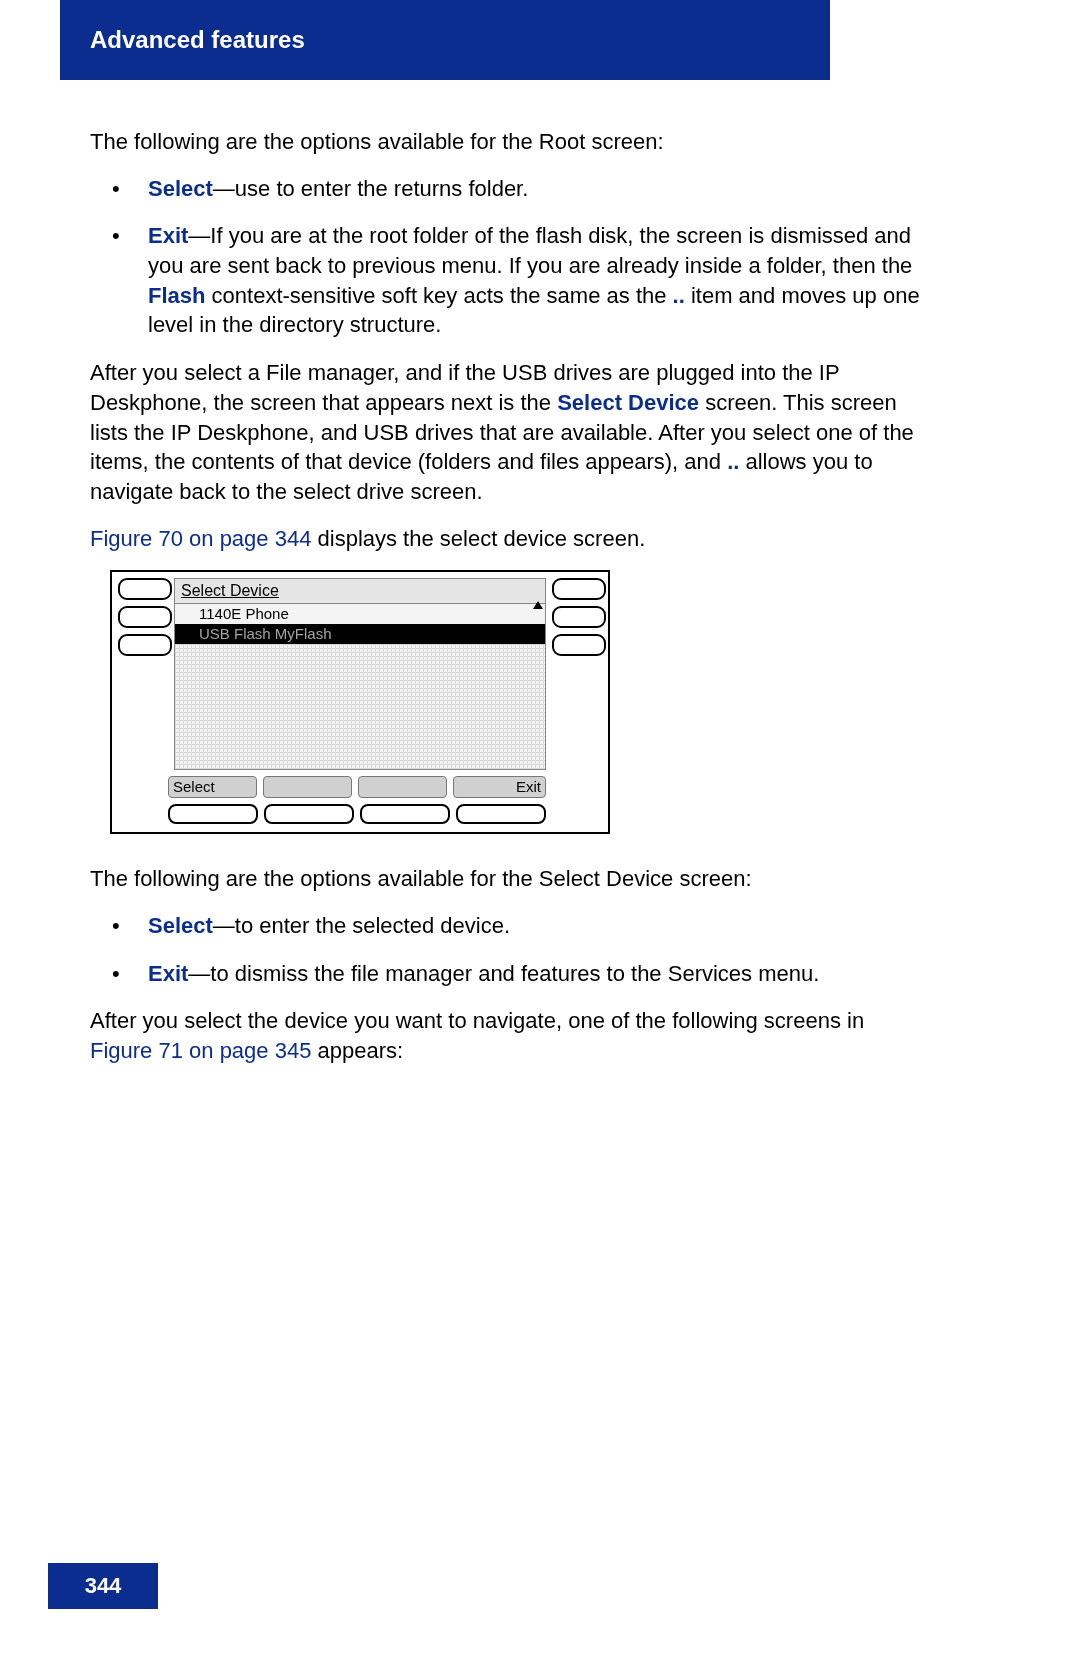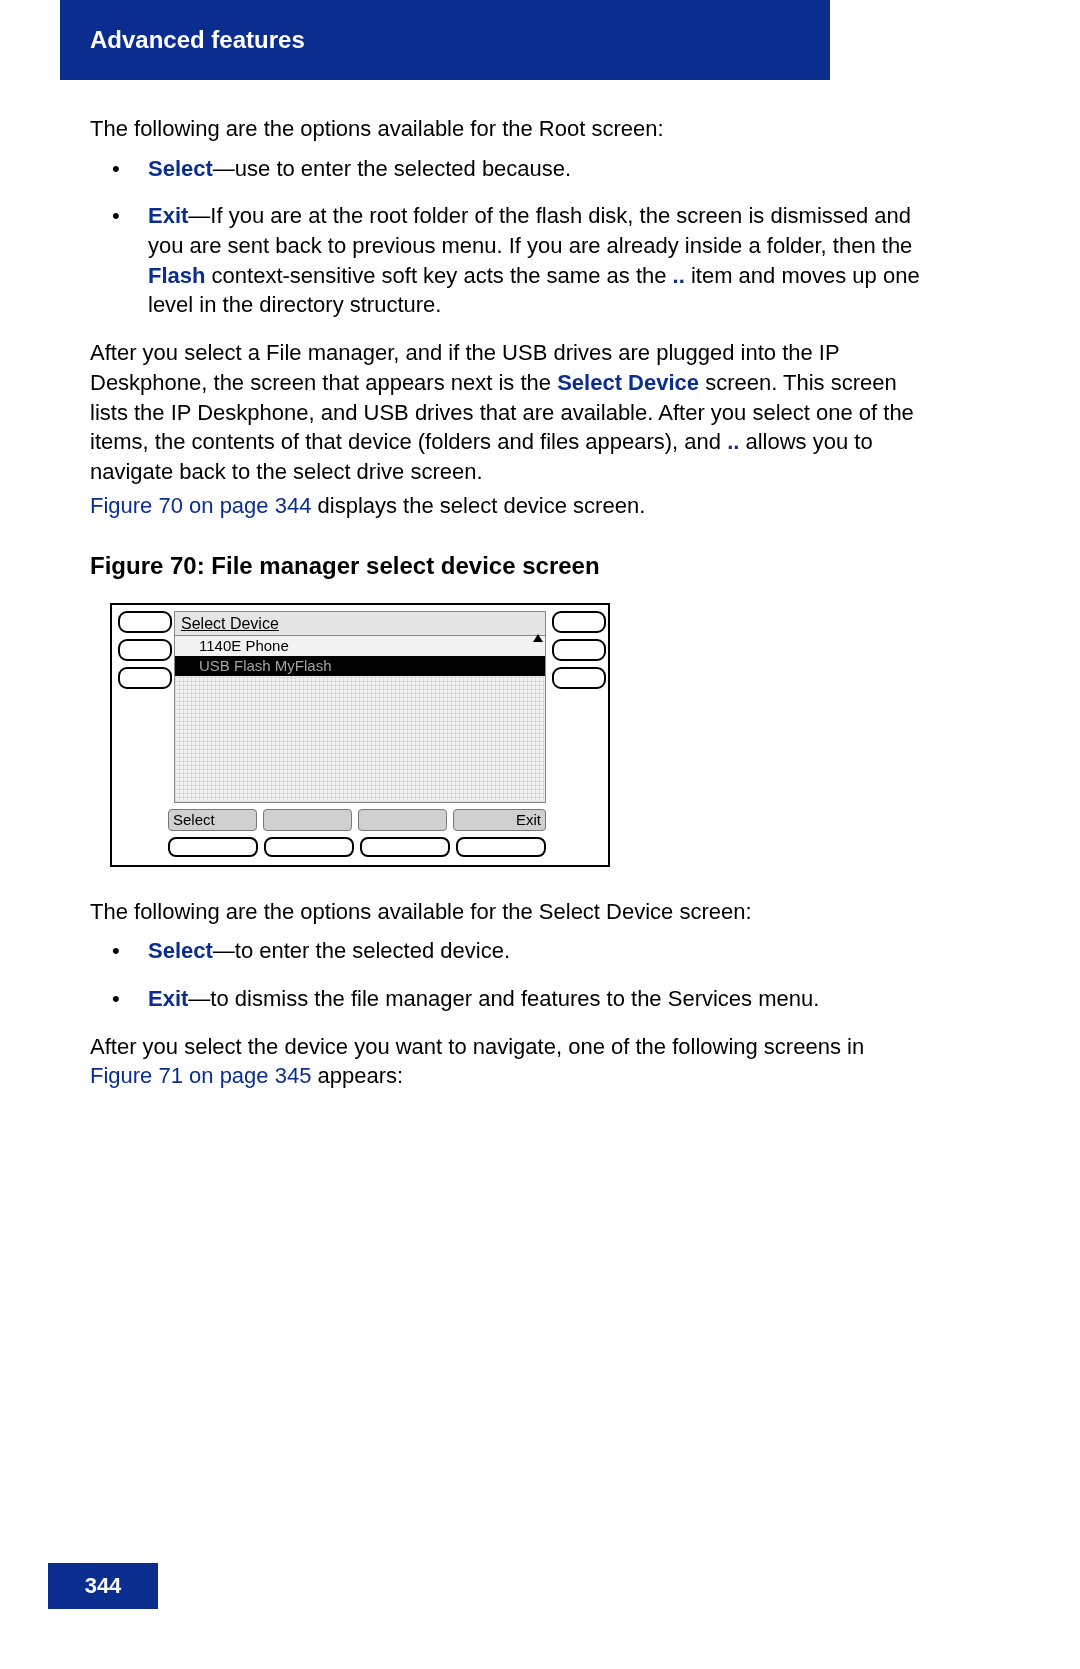--- a/index.html
+++ b/index.html
@@ -33,21 +33,21 @@
   }
   .content {
     position: absolute;
     top: 110px;
     left: 90px;
     width: 840px;
     font-size: 22px;
     line-height: 1.35;
   }
   .para {
-    margin: 4px 0;
+    margin: 17px 0;
   }
   ul.bullets {
     list-style: none;
     margin: 10px 0 18px 0;
     padding-left: 40px;
   }
   ul.bullets li {
     position: relative;
     margin: 8px 0 18px 0;
     padding-left: 18px;
@@ -187,36 +187,35 @@
   <div class="header-bar">
     <span>Advanced features</span>
   </div>
 
   <div class="content">
 
     <div class="para">The following are the options available for the Root screen:</div>
 
     <ul class="bullets">
       <li>
-        <span class="kw">Select</span><span>—use to enter the selected because.</span>
+        <span class="kw">Select</span><span>—use to enter the returns folder.</span>
       </li>
       <li>
         <span class="kw">Exit</span><span>—If you are at the root folder of the flash disk, the screen is dismissed and you are sent back to previous menu. If you are already inside a folder, then the </span><span class="kw">Flash</span><span> context-sensitive soft key acts the same as the </span><span class="kw">..</span><span> item and moves up one level in the directory structure.</span>
       </li>
     </ul>
 
     <div class="para">
       <span>After you select a File manager, and if the USB drives are plugged into the IP Deskphone, the screen that appears next is the </span><span class="kw">Select Device</span><span> screen. This screen lists the IP Deskphone, and USB drives that are available. After you select one of the items, the contents of that device (folders and files appears), and </span><span class="kw">..</span><span> allows you to navigate back to the select drive screen.</span>
     </div>
 
     <div class="para">
       <span class="xref">Figure 70 on page 344</span><span> displays the select device screen.</span>
     </div>
 
-    <div class="fig-title">Figure 70: File manager select device screen</div>
 
     <div class="device-frame">
       <div class="device-inner">
         <div class="side-col">
           <div class="side-pill"></div>
           <div class="side-pill"></div>
           <div class="side-pill"></div>
         </div>
         <div class="screen-area">
           <div class="screen-title">Select Device</div>

